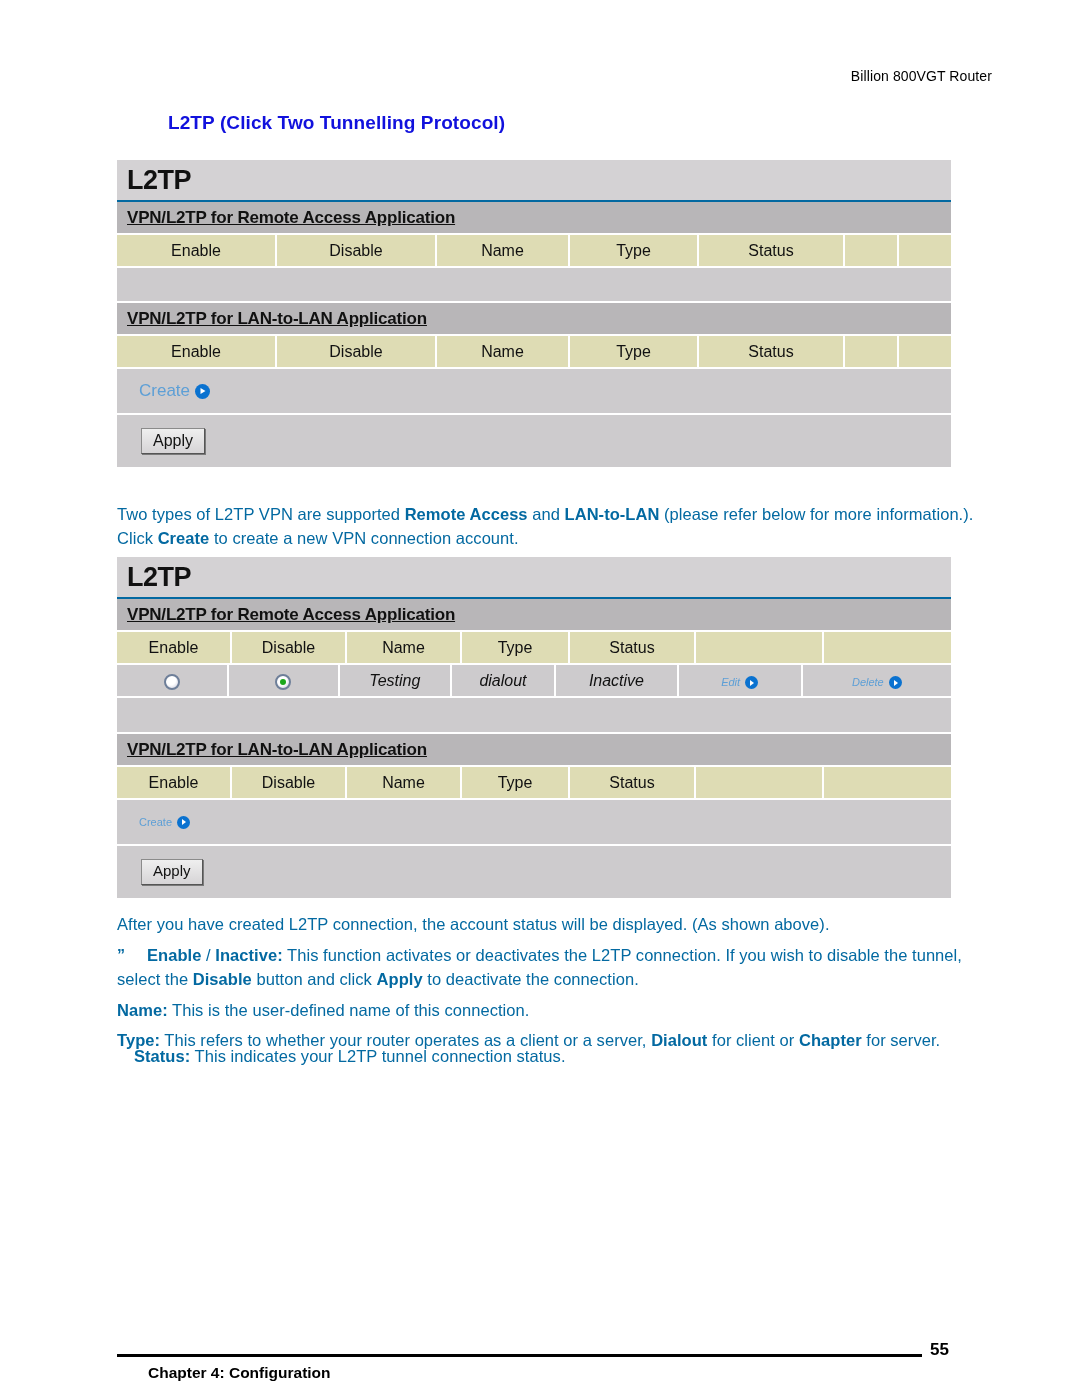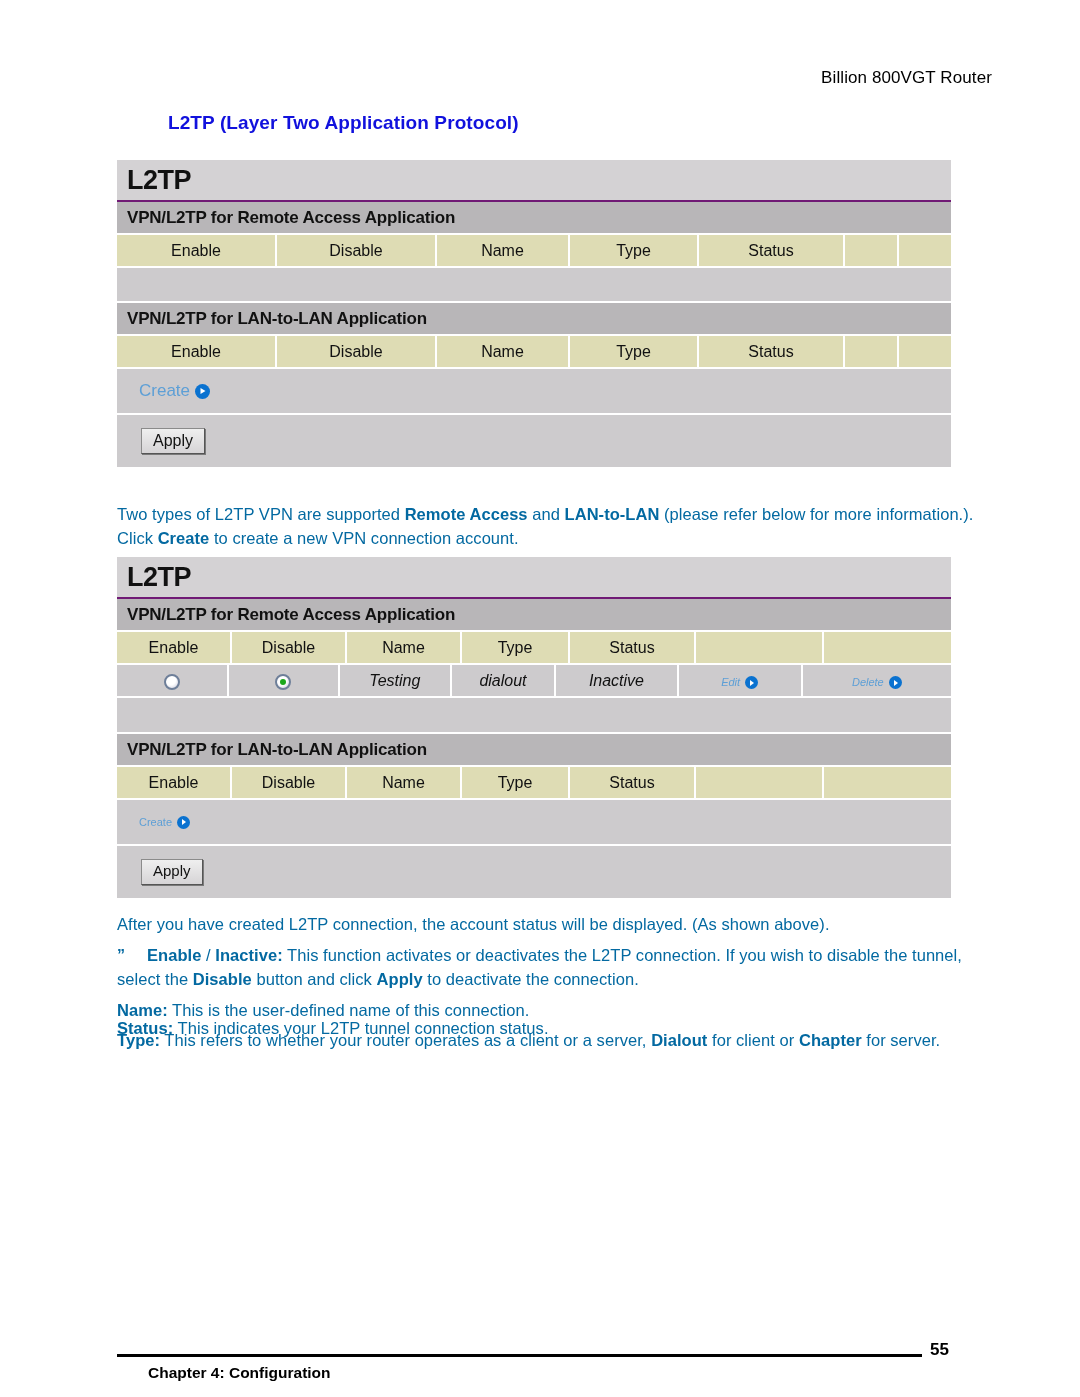--- a/index.html
+++ b/index.html
@@ -14,21 +14,21 @@
     color: #000;
     position: relative;
     overflow: hidden;
   }
 
   
   .page-header {
     position: absolute;
     top: 68px;
     right: 88px;
-    font-size: 17px;
+    font-size: 14px;
     letter-spacing: 0.1px;
     color: #000;
   }
 
   .page-title {
     position: absolute;
     top: 112px;
     left: 168px;
     font-size: 19px;
     font-weight: bold;
@@ -47,32 +47,33 @@
   }
   .panel-title {
     background: #d4d2d4;
     height: 40px;
     line-height: 40px;
     padding-left: 10px;
     font-size: 27px;
     font-weight: bold;
     letter-spacing: -0.5px;
     color: #111;
-    border-bottom: 2px solid #701a75;
+    border-bottom: 2px solid #0369a1;
   }
   .section-head {
     background: #b8b6b8;
     height: 31px;
     line-height: 31px;
     padding-left: 10px;
     font-size: 17px;
     font-weight: bold;
     color: #111;
     letter-spacing: -0.2px;
     border-bottom: 2px solid #ffffff;
+    text-decoration: underline;
   }
   .row {
     display: flex;
     width: 100%;
     box-sizing: border-box;
     border-bottom: 2px solid #ffffff;
   }
   .cell {
     background: #dedcb4;
     height: 31px;
@@ -225,21 +226,21 @@
     top: 1340px;
     font-size: 17px;
     font-weight: bold;
     color: #000;
   }
 </style>
 </head>
 <body>
 
 <div class="page-header">Billion 800VGT Router</div>
-<div class="page-title">L2TP (Layer Two Application Protocol)</div>
+<div class="page-title">L2TP (Click Two Tunnelling Protocol)</div>
 
 <div class="panel" id="panel1" style="top:160px;">
   <div class="panel-title">L2TP</div>
 
   <div class="section-head">VPN/L2TP for Remote Access Application</div>
   <div class="row header-row">
     <div class="cell" style="width:160px;">Enable</div>
     <div class="cell" style="width:160px;">Disable</div>
     <div class="cell" style="width:133px;">Name</div>
     <div class="cell" style="width:129px;">Type</div>
@@ -346,19 +347,19 @@
 </div>
 
 <div class="para" style="top:999px;">
   <b>Name:</b><span> This is the user-defined name of this connection.</span>
 </div>
 
 <div class="para" style="top:1029px;">
   <b>Type:</b><span> This refers to whether your router operates as a client or a server, </span><b>Dialout</b><span> for client or </span><b>Chapter</b><span> for server.</span>
 </div>
 
-<div class="para" style="top:1017px;">
+<div class="para" style="top:1045px;margin-left:17px;">
   <b>Status:</b><span> This indicates your L2TP tunnel connection status.</span>
 </div>
 
 <div class="footer-rule"></div>
 <div class="footer-left">Chapter 4: Configuration</div>
 <div class="footer-page">55</div>
 
 </body></html>

